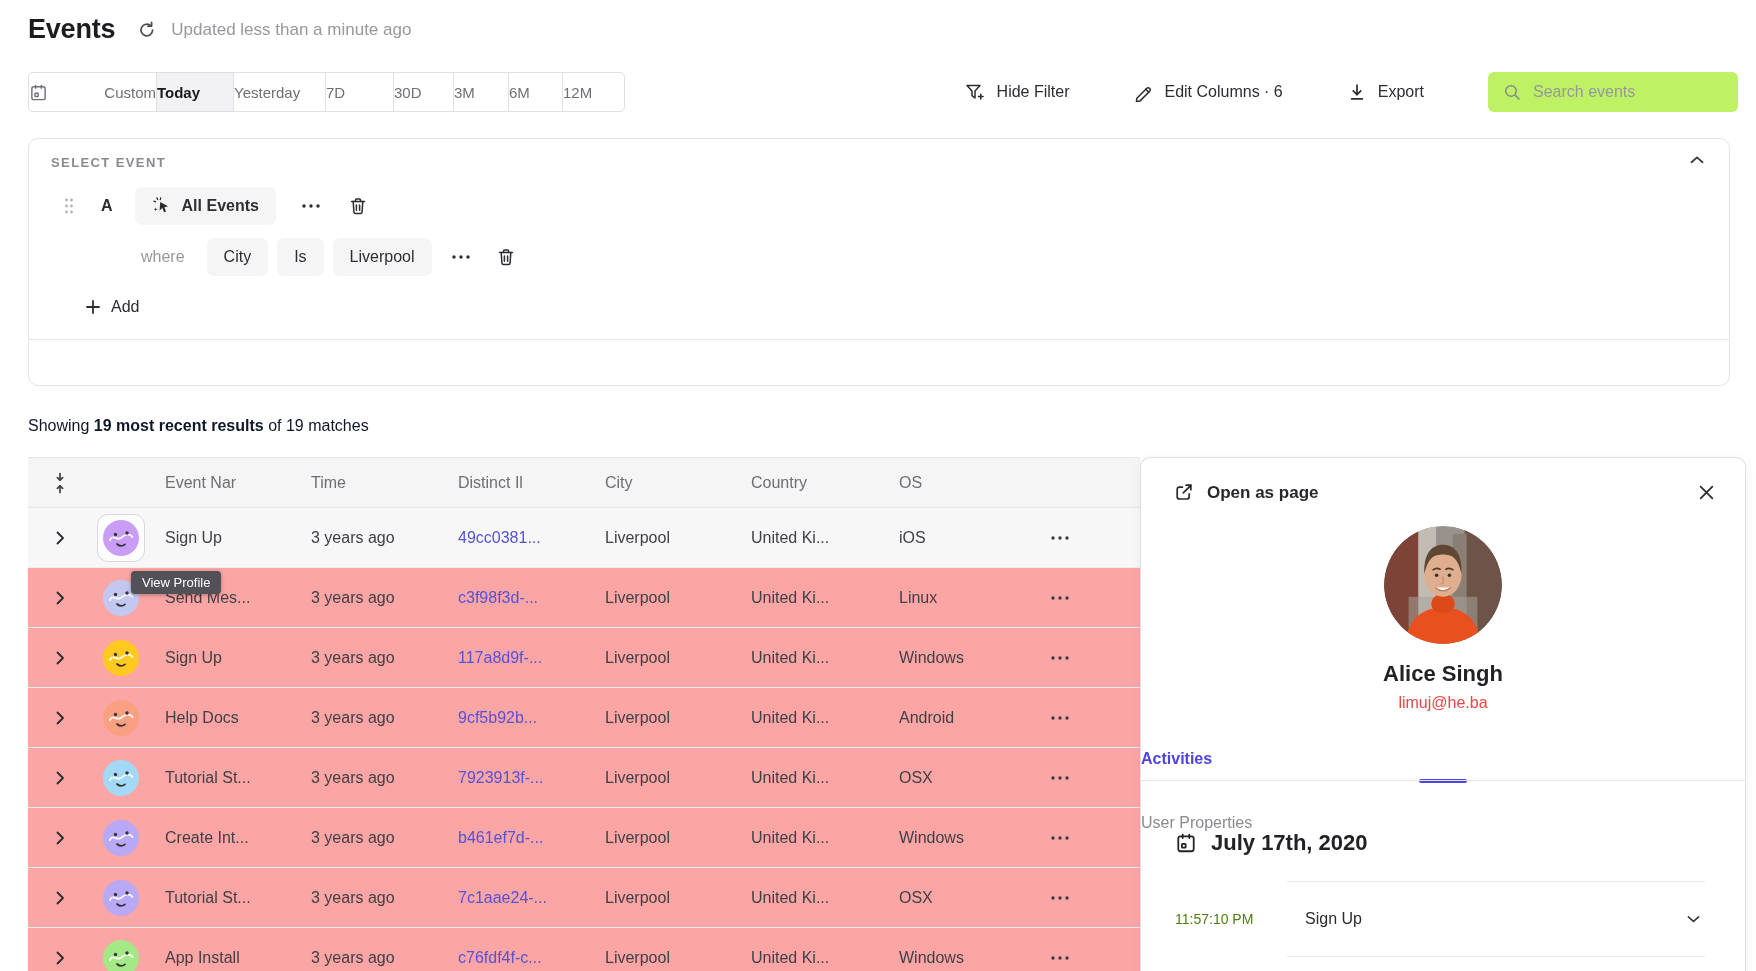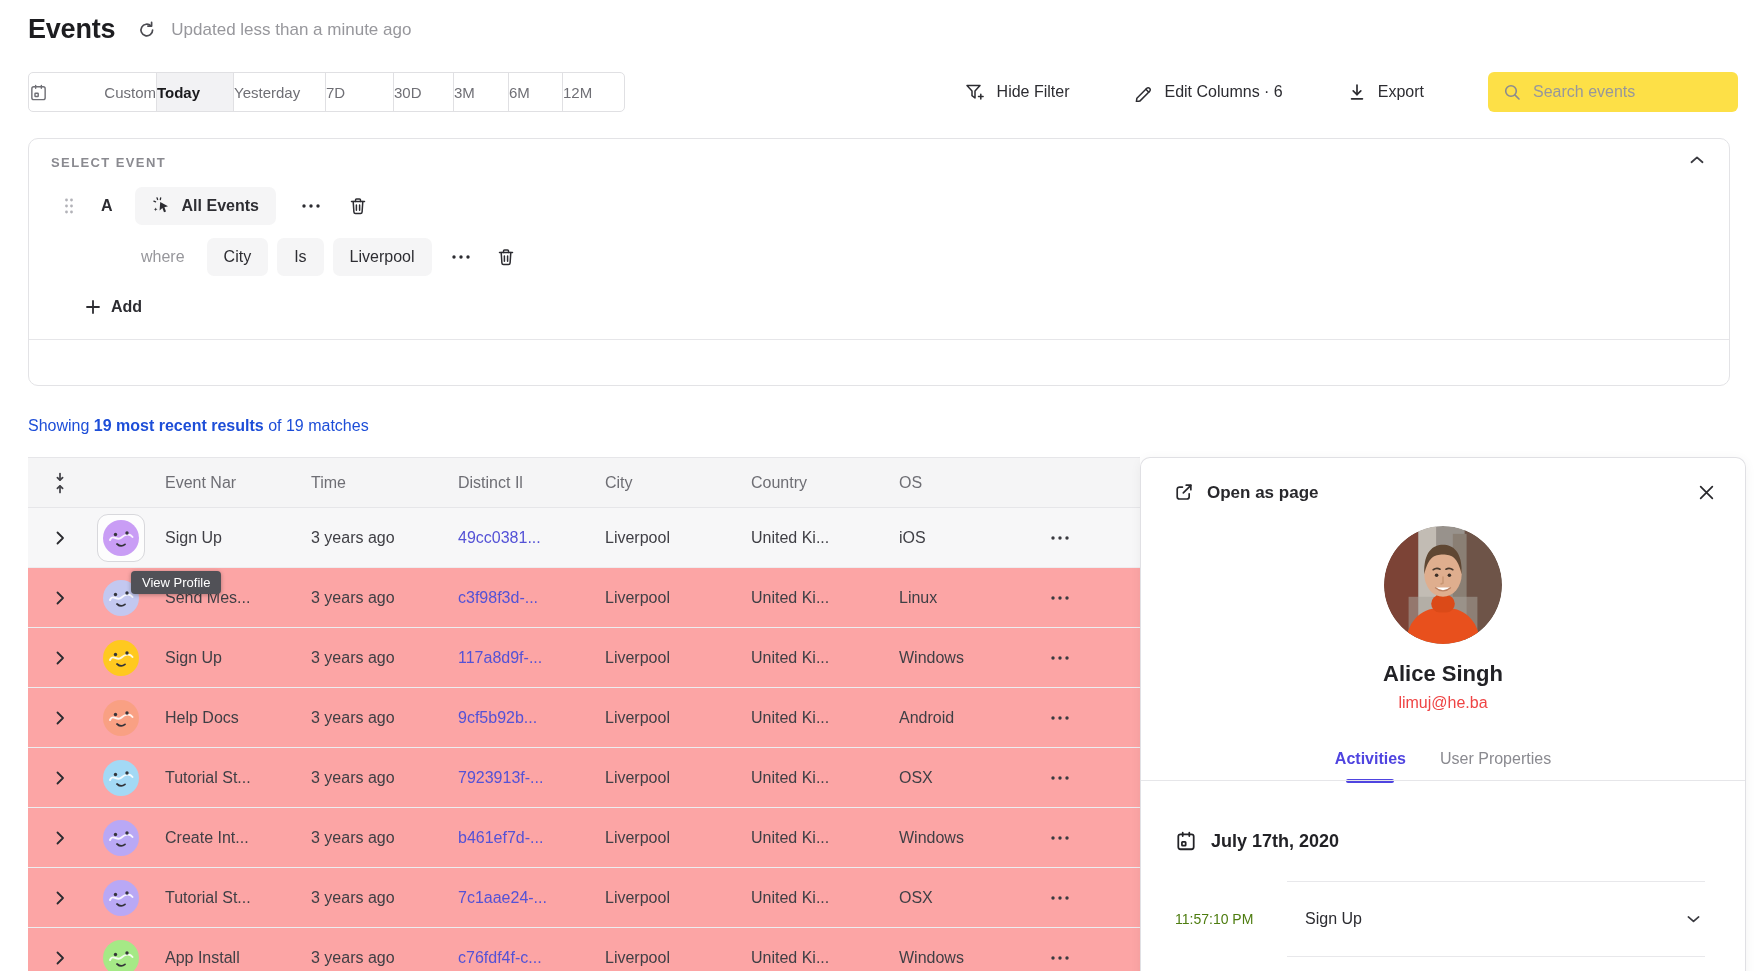--- a/index.html
+++ b/index.html
@@ -18,21 +18,21 @@
 
   
   .toolbar { position:absolute; left:28px; right:18px; top:72px; height:40px; display:flex; align-items:center; }
   .segctrl { display:flex; height:40px; border:1px solid #e0e0e3; border-radius:5px; overflow:hidden; background:#fff; }
   .seg { display:flex; align-items:center; justify-content:space-between; gap:25px; font-size:15px;
          color:#6f6f75; border-right:1px solid #e0e0e3; cursor:pointer; white-space:nowrap; }
   .seg:last-child { border-right:none; }
   .seg.active { background:#f2f2f4; color:#1a1a1d; font-weight:bold; }
   .toolbar-right { margin-left:auto; display:flex; align-items:center; gap:64px; }
   .action { display:flex; align-items:center; gap:11px; font-size:16px; color:#2c2c31; cursor:pointer; white-space:nowrap; }
-  .search { width:250px; height:40px; background:#fde047; border-radius:6px; display:flex; align-items:center; gap:11px; padding:0 14px; }
+  .search { width:250px; height:40px; background:#bef264; border-radius:6px; display:flex; align-items:center; gap:11px; padding:0 14px; }
   .search input { border:none; background:transparent; outline:none; font-size:16px; color:#2e2e33; width:100%; font-family:inherit; }
   .search input::placeholder { color:#97979c; }
 
   
   .card { position:absolute; left:28px; top:138px; width:1702px; height:248px;
           border:1px solid #e3e3e6; border-radius:10px; background:#fff; }
   .card-label { font-size:13px; color:#8a8a90; letter-spacing:1.4px; font-weight:bold; }
   .select-event-label { position:absolute; left:22px; top:16px; }
   .collapse-btn { position:absolute; right:24px; top:16px; cursor:pointer; }
   .row-a { position:absolute; left:0; top:48px; height:38px; display:flex; align-items:center; padding-left:34px; }
@@ -41,27 +41,27 @@
   .chip { background:#f5f5f6; border-radius:7px; height:38px; padding:0 17px; display:flex;
           align-items:center; font-size:16px; color:#2e2e33; cursor:pointer; white-space:nowrap; }
   .chip-event { margin-left:22px; font-weight:bold; gap:10px; }
   .icon-btn { cursor:pointer; display:flex; align-items:center; }
   .row-a .more { margin-left:26px; } .row-a .trash { margin-left:28px; }
   .row-where { position:absolute; left:0; top:99px; height:38px; display:flex; align-items:center; padding-left:112px; }
   .where-label { font-size:16px; color:#97979c; }
   .row-where .chip { margin-left:22px; } .row-where .chip + .chip { margin-left:9px; }
   .row-where .more { margin-left:20px; } .row-where .trash { margin-left:26px; }
   .add-row { position:absolute; left:56px; top:153px; height:30px; display:flex; align-items:center; gap:10px;
-             font-size:16px; font-weight:bold; color:#2c2c31; cursor:pointer; }
+             font-size:16px; font-weight:normal; color:#2c2c31; cursor:pointer; }
   .card-divider { position:absolute; left:0; right:0; top:200px; border-top:1px solid #e6e6e9; }
   .filters-row { position:absolute; left:22px; right:24px; top:200px; height:47px; display:flex; align-items:center; }
   .filters-row .chev { margin-left:auto; cursor:pointer; }
 
   
-  .showing { position:absolute; left:28px; top:417px; font-size:16px; color:#1d4ed8; }
+  .showing { position:absolute; left:28px; top:417px; font-size:16px; color:#0f172a; }
 
   
   .table { position:absolute; left:28px; top:457px; width:1112px; bottom:0; overflow:hidden; }
   .thead, .trow { display:grid; grid-template-columns:64px 58px 146px 147px 147px 146px 148px 133px 86px; align-items:center; }
   .thead { height:51px; background:#f5f5f6; border-top:1px solid #e6e6e9; border-bottom:1px solid #e6e6e9;
            color:#6e6e74; font-size:16px; }
   .th { padding-left:15px; cursor:pointer; white-space:nowrap; overflow:hidden; }
   .th-icon { display:flex; justify-content:center; padding:0; }
   .trow { height:60px; border-bottom:1px solid #ededf0; background:#fca5a5; font-size:16px; color:#3f3f45; }
   .trow.hl { background:#f7f7f8; }
@@ -80,28 +80,28 @@
   .panel { position:absolute; left:1140px; top:457px; width:606px; height:560px; z-index:4; background:#fff;
            border:1px solid #e0e0e4; border-bottom:none; border-radius:10px 10px 0 0;
            box-shadow:0 2px 12px rgba(0,0,0,0.05); }
   .panel-head { position:absolute; top:24px; left:32px; right:30px; display:flex; align-items:center; }
   .openaspage { display:flex; align-items:center; gap:13px; font-size:17px; font-weight:bold; color:#28282c; cursor:pointer; }
   .close-btn { margin-left:auto; cursor:pointer; display:flex; }
   .photo { position:absolute; top:68px; left:50%; transform:translateX(-50%); width:118px; height:118px;
            border-radius:50%; overflow:hidden; }
   .pname { position:absolute; top:203px; width:100%; text-align:center; font-size:22px; font-weight:bold; color:#222226; }
   .pemail { position:absolute; top:236px; width:100%; text-align:center; font-size:16px; color:#ef4444; }
-  .ptabs { position:absolute; top:292px; width:100%; display:flex; justify-content:center; gap:34px; font-size:16px; }
+  .ptabs { position:absolute; top:292px; width:100%; display:flex; justify-content:flex-end; gap:34px; font-size:16px;flex-direction:column; }
   .ptab { color:#8a8a90; cursor:pointer; position:relative; padding-bottom:12px; }
   .ptab.active { color:#4f44e0; font-weight:bold; }
   .ptab.active::after { content:""; position:absolute; left:50%; transform:translateX(-50%); bottom:-3px;
                         width:48px; height:4px; border-radius:2px; background:#4f44e0; }
   .pdivider { position:absolute; top:322px; left:0; right:0; border-top:1px solid #e6e6e9; }
   .pdate { position:absolute; top:372px; left:34px; display:flex; align-items:center; gap:14px;
-           font-size:18px; font-weight:bold; color:#222226; }
+           font-size:22px; font-weight:bold; color:#222226; }
   .pactivity { position:absolute; top:423px; left:34px; right:40px; height:76px; display:flex; align-items:stretch; }
   .ptime { width:112px; flex:none; font-size:14px; color:#4d7c0f; display:flex; align-items:center; }
   .pact-main { flex:1; display:flex; align-items:center; padding-left:18px; border-top:1px solid #e8e8eb;
                border-bottom:1px solid #e8e8eb; font-size:16px; color:#2c2c31; cursor:pointer; }
   .pact-main .chev { margin-left:auto; padding-right:4px; }
 </style>
 </head>
 <body>
 
 <div class="topbar">

